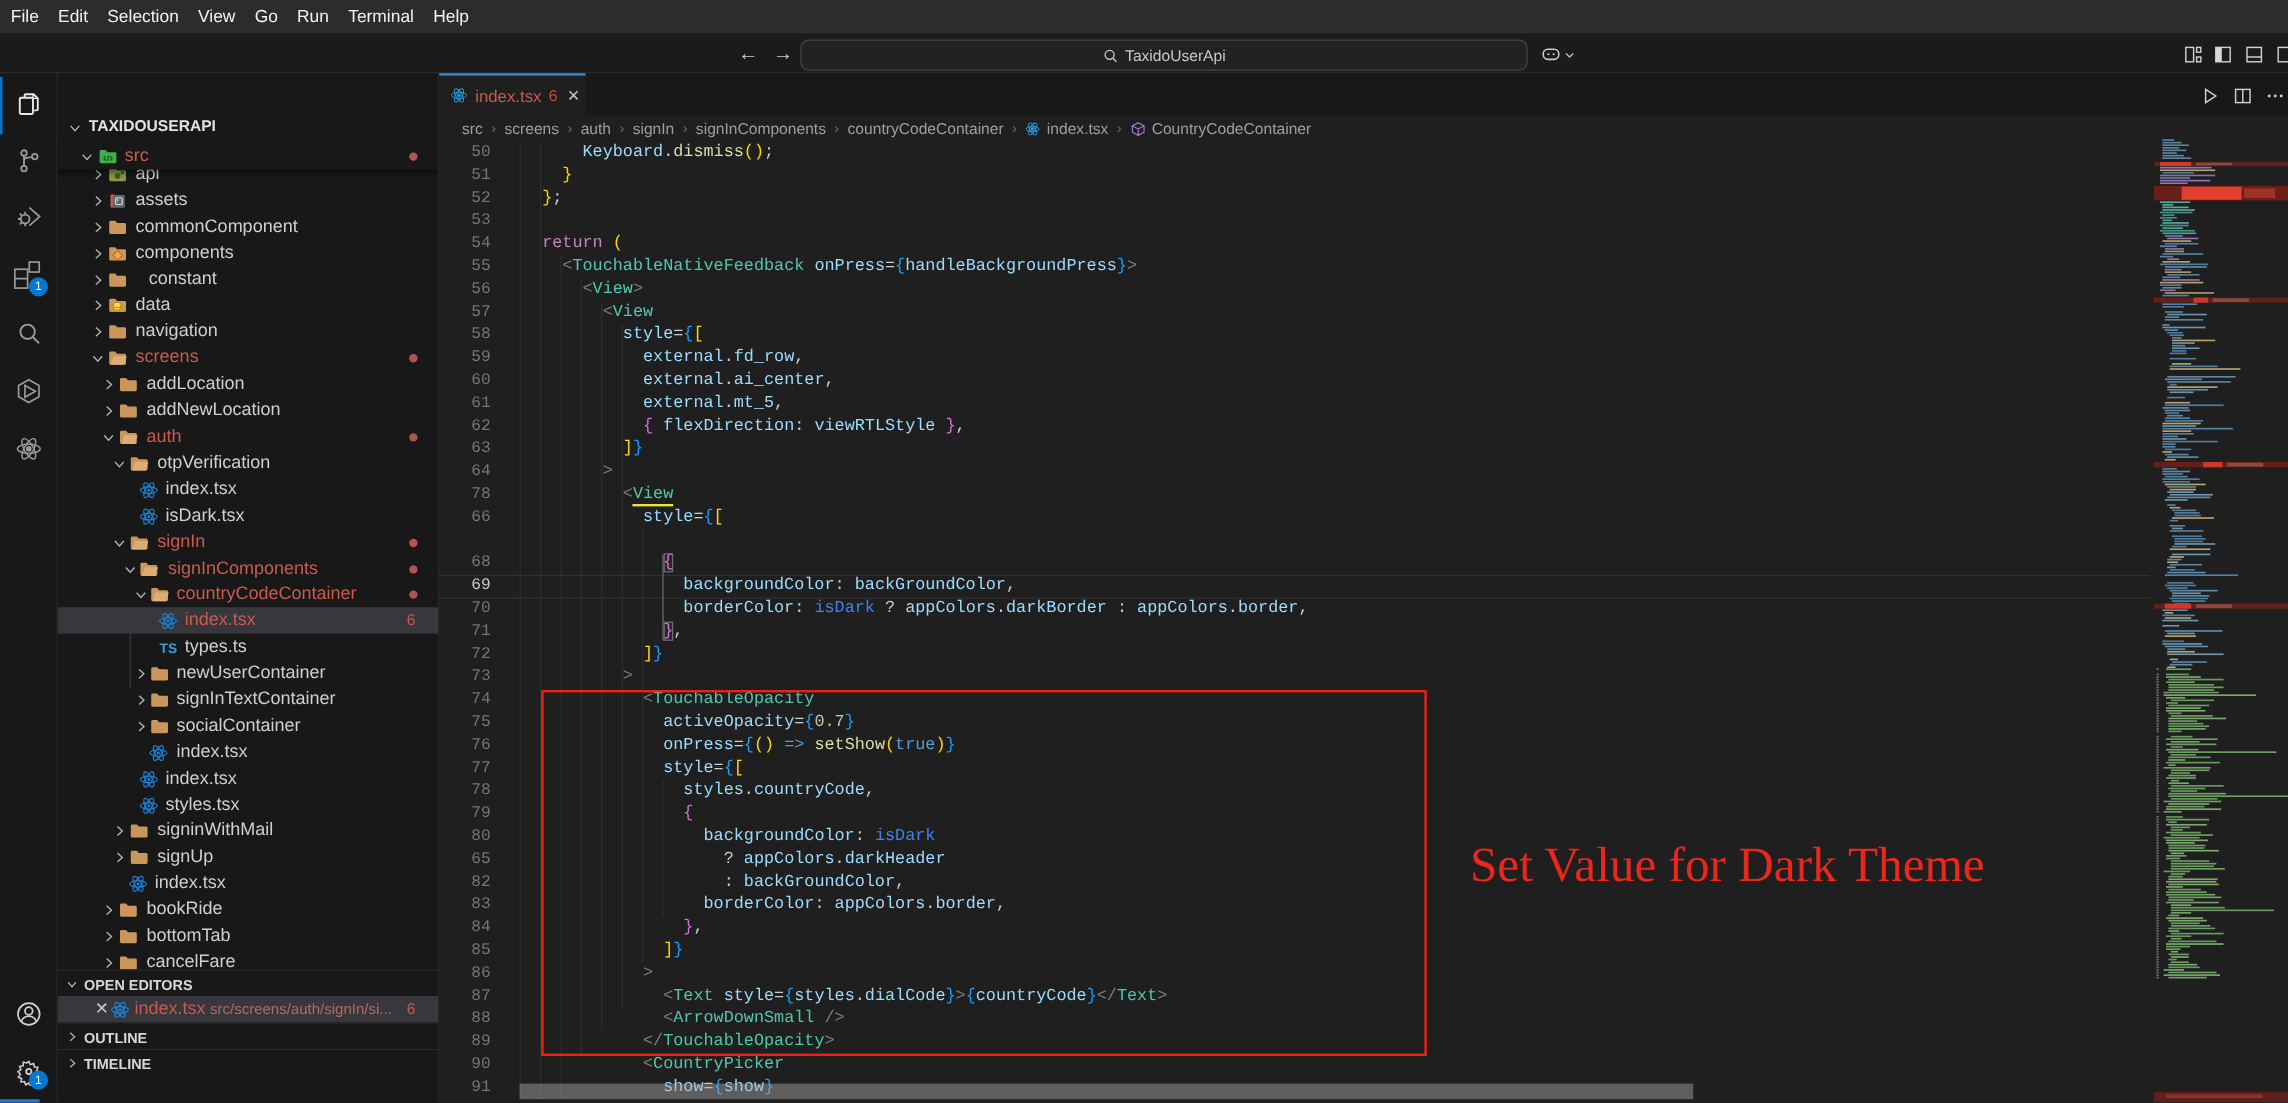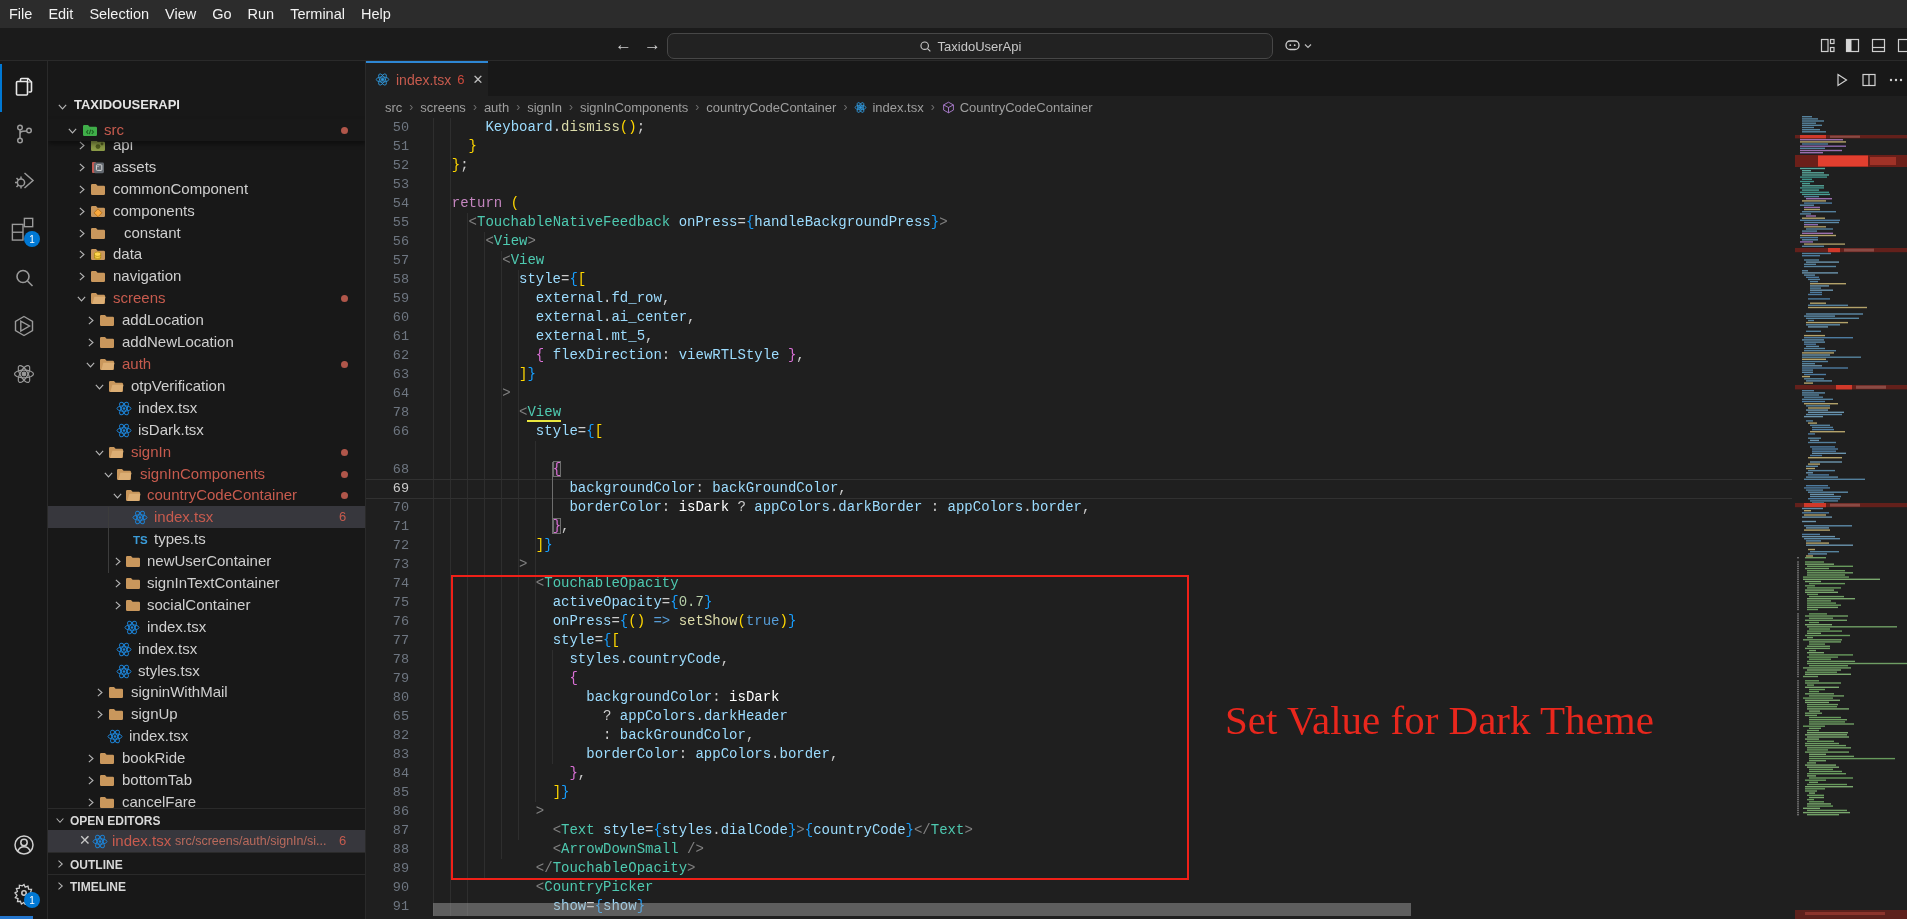--- a/index.html
+++ b/index.html
@@ -43,21 +43,21 @@
 #tab1 .x{color:#c0c0c0;margin-left:8px;font-size:13px}
 #edacts{position:absolute;right:3px;top:11px;display:flex;gap:11px;color:#d2d2d2}
 #breadcrumbs{position:absolute;left:366px;top:96px;width:1541px;height:22px;background:#1f1f1f;display:flex;align-items:center;font-size:13px;color:#9f9f9f;padding-left:19px;gap:7px;white-space:nowrap}
 #breadcrumbs .s{color:#6f6f6f;font-size:12px}
 
 #code{position:absolute;left:366px;top:118px;width:1426px;height:801px;background:#1f1f1f;overflow:hidden}
 .cline{position:absolute;left:0;width:1426px;height:19px}
 .lnum{position:absolute;left:0;top:0;width:43px;text-align:right;font:13.5px "Liberation Mono",monospace;color:#6e7681;line-height:19px}
 .ctext{position:absolute;left:69px;top:0;font:14px "Liberation Mono",monospace;line-height:19px;white-space:pre;color:#cccccc}
 .tag{color:#4ec9b0}.ab{color:#808080}.at{color:#9cdcfe}.kw{color:#c586c0}.fn{color:#dcdcaa}
-.nu{color:#b5cea8}.b1{color:#ffd700}.b2{color:#da70d6}.b3{color:#179fff}.kb{color:#569cd6}.cy{color:#ffffff}
+.nu{color:#b5cea8}.b1{color:#ffd700}.b2{color:#da70d6}.b3{color:#179fff}.kb{color:#569cd6}.cy{color:#3b82f6}
 .bm{outline:1px solid #6e6e6e;outline-offset:-1px;background:rgba(90,90,90,.18)}
 .ul{border-bottom:2px solid #e9e73f}
 #curline-t{position:absolute;left:0;top:361px;width:1426px;height:1px;background:#313131}
 #curline-b{position:absolute;left:0;top:380px;width:1426px;height:1px;background:#313131}
 #redrect{position:absolute;left:85px;top:457px;width:738px;height:305px;border:2px solid #ef2018}
 #redtext{position:absolute;left:859px;top:578px;font-family:"Liberation Serif",serif;font-size:41px;color:#e9271d}
 #hscroll{position:absolute;left:67px;top:785px;width:978px;height:13px;background:rgba(170,170,170,.45)}
 .mm{position:absolute;left:1795px;top:61px}
 #bluestrip{position:absolute;left:0;top:916px;width:33px;height:3px;background:#2577ce}
 </style>

